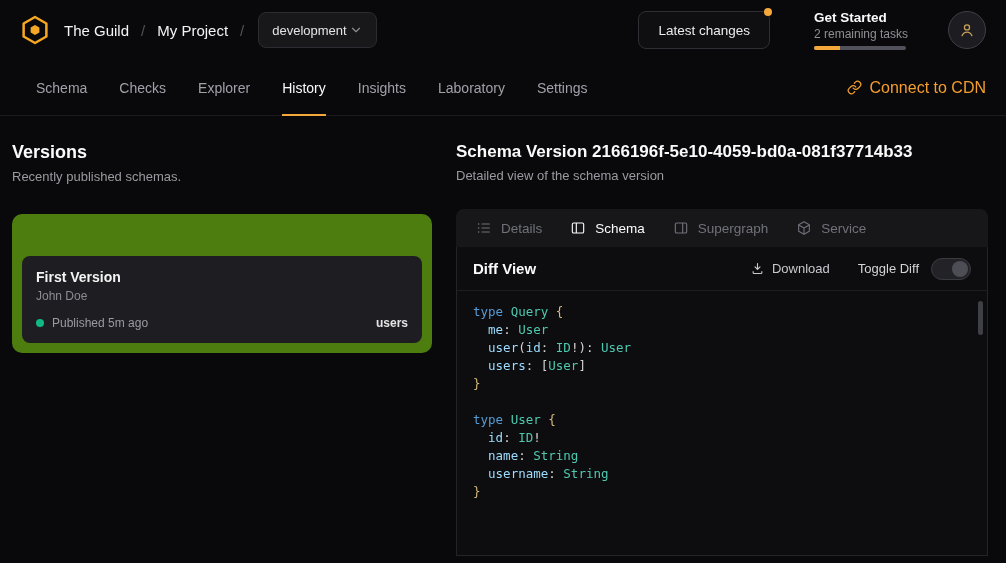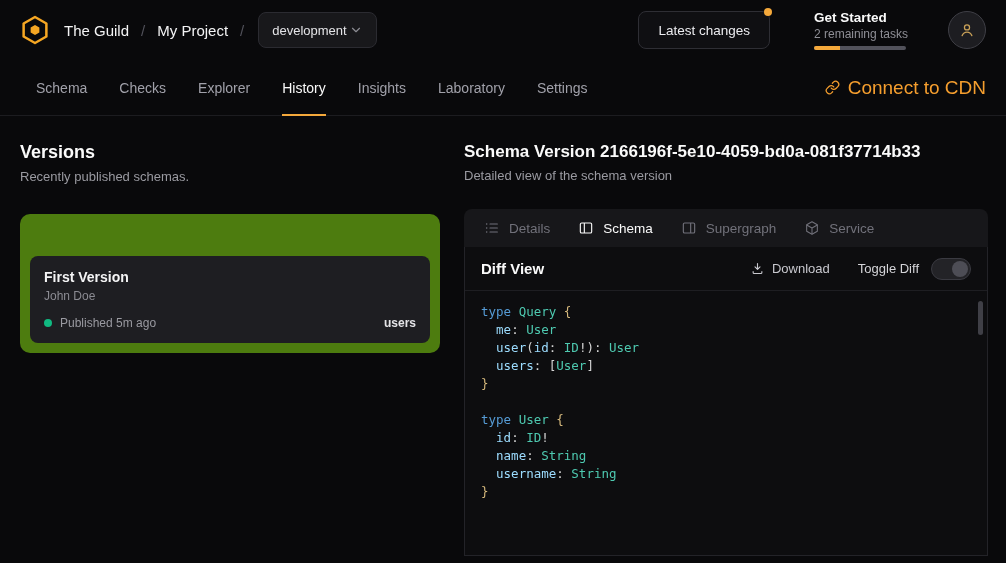--- a/index.html
+++ b/index.html
@@ -43,24 +43,24 @@
   }
 
   
   .nav { display:flex; align-items:center; height:56px; padding:0 20px; border-bottom:1px solid #1c1c20; }
   .tab {
     position:relative; height:100%; padding:0 16px; display:flex; align-items:center;
     background:none; border:none; color:#a1a1aa; font-size:14px; cursor:pointer;
   }
   .tab.active { color:#fafafa; }
   .tab.active::after { content:""; position:absolute; left:16px; right:16px; bottom:-1px; height:2px; background:var(--accent); }
-  .cdn-link { margin-left:auto; display:flex; align-items:center; gap:8px; font-size:19px; font-weight:500; cursor:pointer; text-decoration:none; }
+  .cdn-link { margin-left:auto; display:flex; align-items:center; gap:8px; font-size:16px; font-weight:500; cursor:pointer; text-decoration:none; }
 
   
-  main { display:flex; padding:16px 18px 0 20px; }
+  main { display:flex; padding:16px 18px 0 12px; }
   .left-col { width:420px; margin-right:24px; flex-shrink:0; }
   .right-col { flex:1; min-width:0; }
   .panel-title { font-size:18px; font-weight:700; margin:10px 0 0; color:#fafafa; }
   .right-col .panel-title { font-size:17px; }
   .panel-sub { font-size:13px; color:#9a9aa1; margin:6px 0 0; }
 
   .versions-card { margin-top:30px; background:#4d7c0f; border-radius:10px; padding:42px 10px 10px; }
   .version-item { background:#1e1e22; border-radius:8px; padding:13px 14px; cursor:pointer; }
   .v-name { font-size:14px; font-weight:600; color:#f4f4f5; }
   .v-author { font-size:12px; color:#8b8b92; margin-top:4px; }

